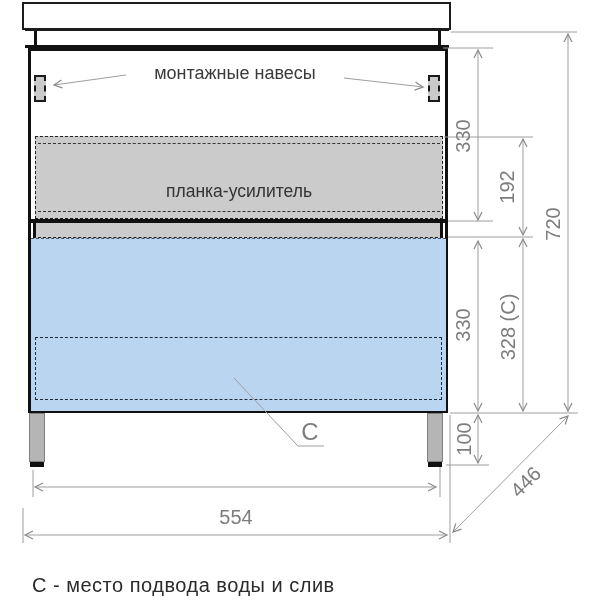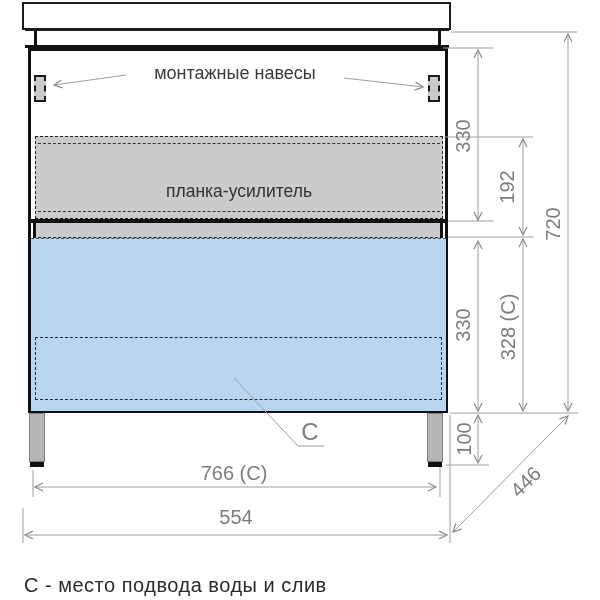--- a/index.html
+++ b/index.html
@@ -43,21 +43,21 @@
   .dim-330-top{left:463px;top:136px;}
   .dim-192{left:507px;top:187px;}
   .dim-720{left:553px;top:224px;}
   .dim-330-bottom{left:463px;top:325px;}
   .dim-328{left:508px;top:327px;}
   .dim-100{left:464px;top:439px;}
   .dim-446{left:526px;top:482px;}
   .dim-766{left:234px;top:473px;}
   .dim-799{left:236px;top:517px;}
   .lbl-c{left:310px;top:432px;transform:translate(-50%,-50%);font-size:24px;color:#7d7d7d;}
-  .caption{left:24px;top:574px;font-size:20px;color:#2b2b2b;letter-spacing:0.5px;}
+  .caption{left:32px;top:574px;font-size:20px;color:#2b2b2b;letter-spacing:0.5px;}
 </style>
 </head>
 <body>
 
 <div id="stage">
 
   <div class="shape countertop"></div>
   <div class="shape topband">
     <div class="tb-div tb-left"></div>
     <div class="tb-div tb-right"></div>
@@ -120,19 +120,18 @@
   <div class="txt lbl-planka">планка-усилитель</div>
   <div class="txt lbl-hangers">монтажные навесы</div>
 
   <div class="txt dim vdim dim-330-top">330</div>
   <div class="txt dim vdim dim-192">192</div>
   <div class="txt dim vdim dim-720">720</div>
   <div class="txt dim vdim dim-330-bottom">330</div>
   <div class="txt dim vdim dim-328">328 (C)</div>
   <div class="txt dim vdim dim-100">100</div>
   <div class="txt dim ddim dim-446">446</div>
-  <div class="txt dim hdim dim-766">766 (C)</div>
   <div class="txt dim hdim dim-799">554</div>
 
   <div class="txt lbl-c">C</div>
   <div class="txt caption">С - место подвода воды и слив</div>
 
 </div>
 
 </body></html>

